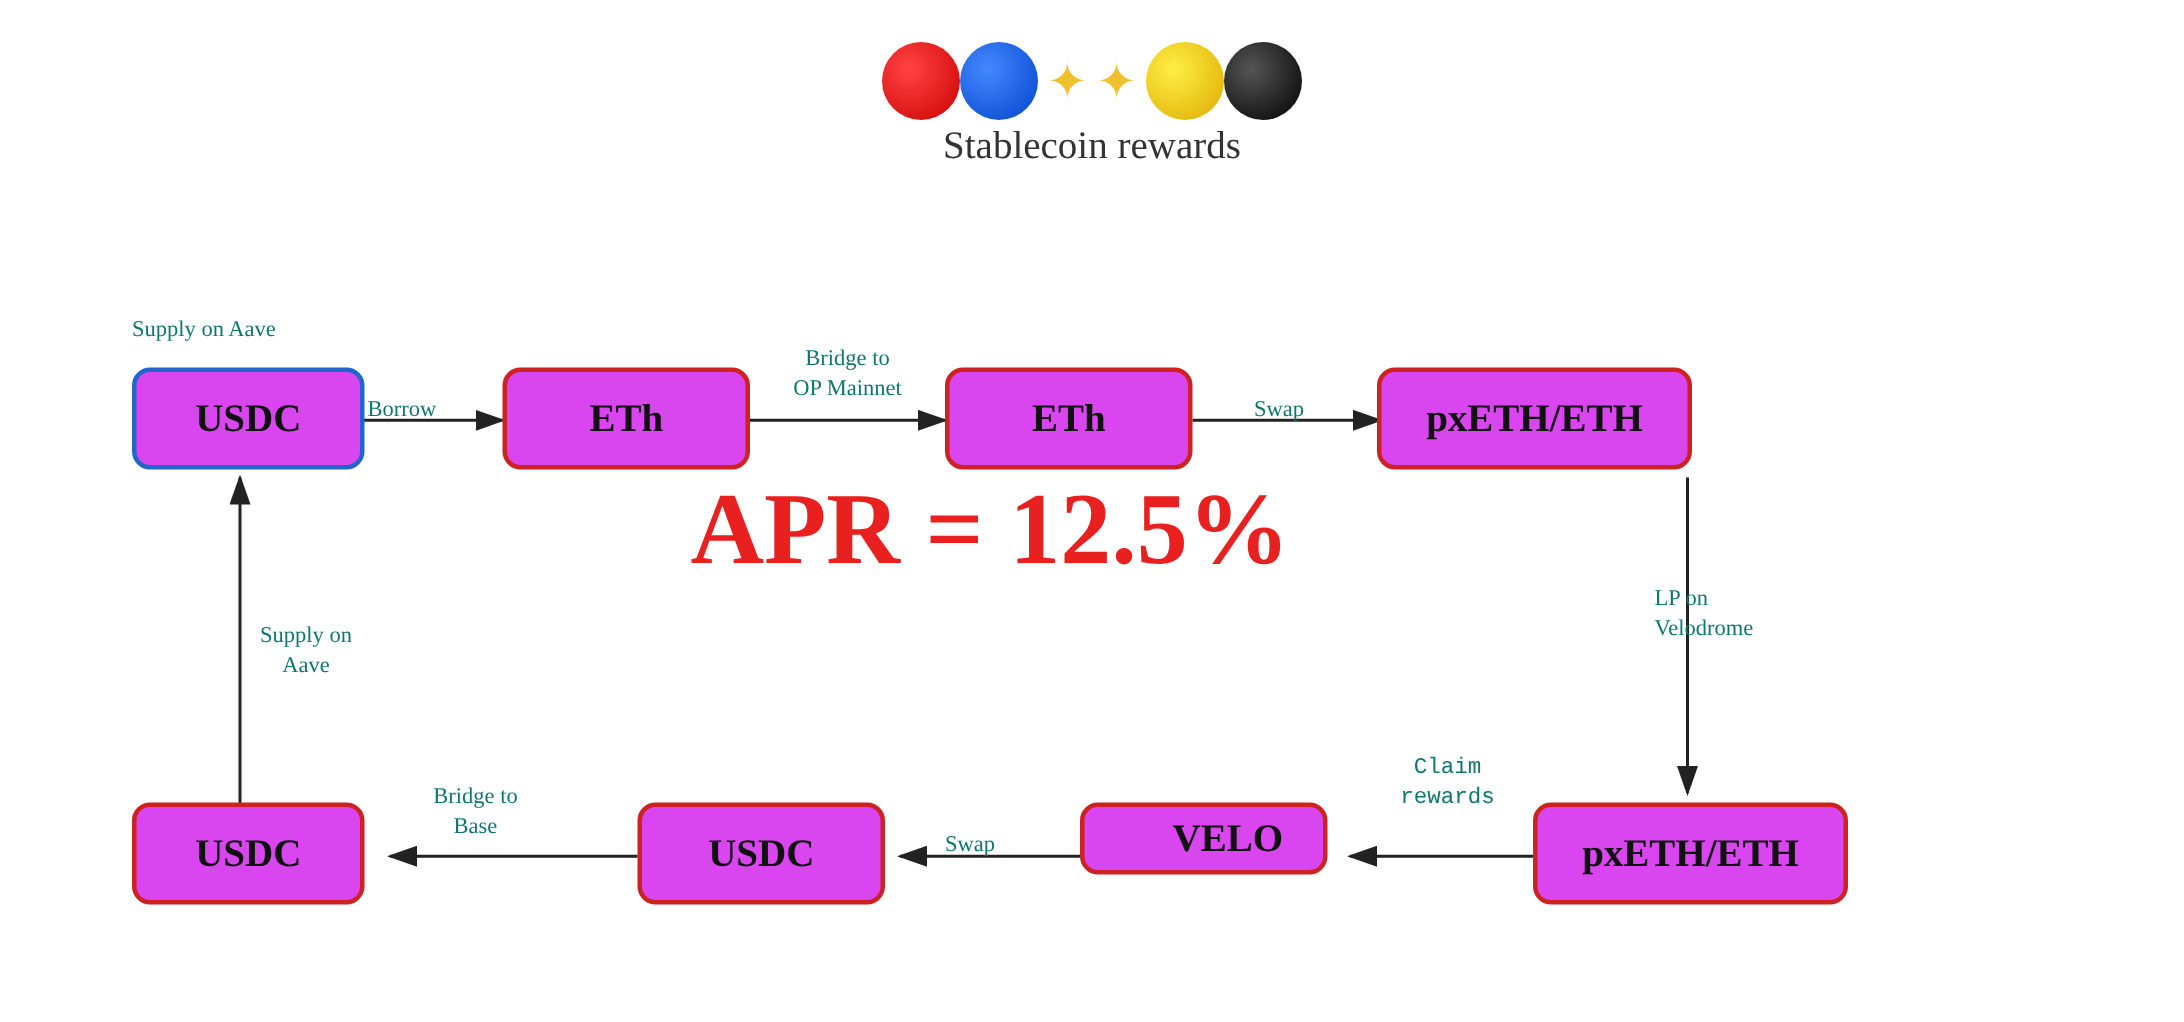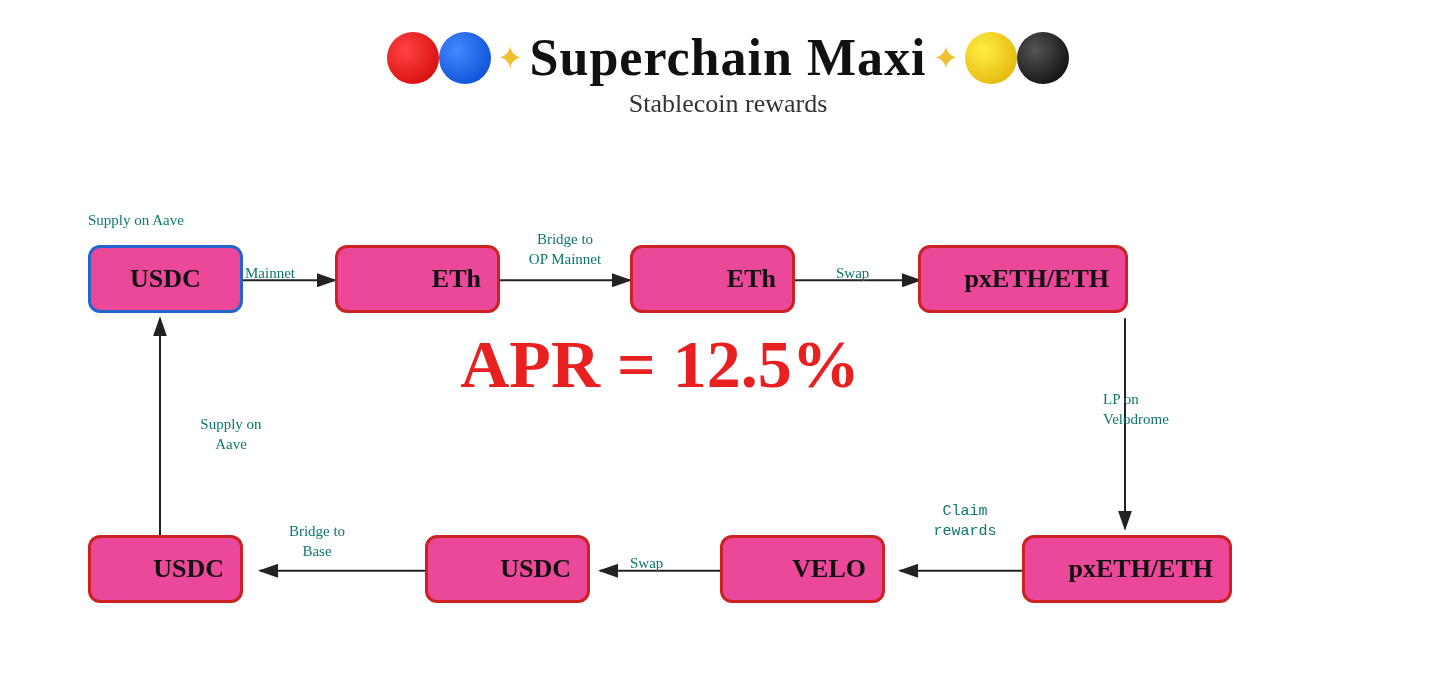--- a/index.html
+++ b/index.html
@@ -91,33 +91,32 @@
     
     .box {
       position: absolute;
       border-radius: 12px;
       display: flex;
       align-items: center;
       justify-content: center;
       font-family: 'Comic Sans MS', cursive;
       font-size: 26px;
       font-weight: bold;
-      background: #ec4899;
+      background: #d946ef;
       padding: 8px 16px;
     }
 
     .box-blue {
       border: 3px solid #2266cc;
       color: #111;
     }
 
     .box-red {
       border: 3px solid #cc2222;
       color: #111;
-      justify-content: flex-end;
     }
 
     
     .flow-label {
       position: absolute;
       font-family: 'Comic Sans MS', cursive;
       font-size: 15px;
       color: #0f766e;
       text-align: center;
     }
@@ -144,21 +143,20 @@
 </head>
 <body>
 
 <div class="page">
 
   <div class="header">
     <div class="title-row">
       <span class="circle-red"></span>
       <span class="circle-blue"></span>
       <span class="sparkle">✦</span>
-      <span class="main-title">Superchain Maxi</span>
       <span class="sparkle">✦</span>
       <span class="circle-yellow"></span>
       <span class="circle-black"></span>
     </div>
     <div class="sub-title">Stablecoin rewards</div>
   </div>
 
   <div class="diagram">
 
     <svg class="arrows-svg" viewBox="0 0 1376 490" preserveAspectRatio="none">
@@ -202,34 +200,34 @@
     </div>
 
     <div class="box box-red" style="left: 48px; top: 365px; width: 155px; height: 68px;">
       <span>USDC</span>
     </div>
 
     <div class="box box-red" style="left: 385px; top: 365px; width: 165px; height: 68px;">
       <span>USDC</span>
     </div>
 
-    <div class="box box-red" style="left: 680px; top: 365px; width: 165px; height: 68px; padding-left: 48px;">
+    <div class="box box-red" style="left: 680px; top: 365px; width: 165px; height: 48px; padding-left: 48px;">
       <span>VELO</span>
     </div>
 
     <div class="box box-red" style="left: 982px; top: 365px; width: 210px; height: 68px;">
       <span>pxETH/ETH</span>
     </div>
 
     <div class="flow-label" style="left: 48px; top: 42px; font-size:15px;">
       <span>Supply on Aave</span>
     </div>
 
     <div class="flow-label" style="left: 205px; top: 95px; font-size:15px;">
-      <span>Mainnet</span>
+      <span>Borrow</span>
     </div>
 
     <div class="flow-label" style="left: 460px; top: 60px; text-align:center; line-height:1.3; font-size:15px; width:130px;">
       Bridge to<br>OP Mainnet
     </div>
 
     <div class="flow-label" style="left: 796px; top: 95px; font-size:15px;">
       <span>Swap</span>
     </div>
 
@@ -242,23 +240,23 @@
     </div>
 
     <div class="flow-label" style="left: 590px; top: 385px; font-size:15px;">
       <span>Swap</span>
     </div>
 
     <div class="flow-label" style="left: 222px; top: 352px; text-align:center; line-height:1.3; font-size:15px; width:110px;">
       Bridge to<br>Base
     </div>
 
-    <div class="flow-label" style="left: 151px; top: 245px; text-align:center; line-height:1.3; font-size:15px; width:80px;">
+    <div class="flow-label" style="left: 124px; top: 245px; text-align:center; line-height:1.3; font-size:15px; width:80px;">
       Supply on<br>Aave
     </div>
 
-    <div class="apr-text" style="left: 330px; top: 155px; width: 580px;">
+    <div class="apr-text" style="left: 330px; top: 143px; width: 580px;">
       <span>APR = 12.5%</span>
     </div>
 
   </div>
 
 </div>
 
 </body></html>

